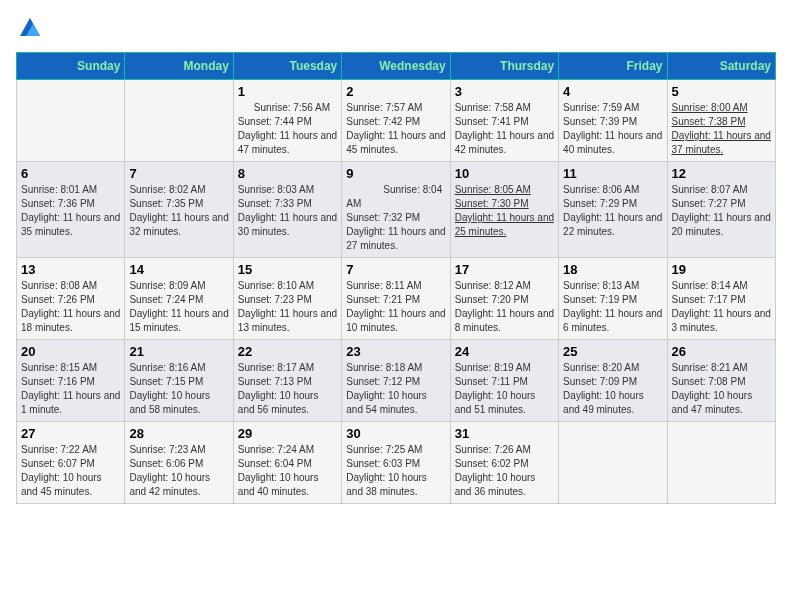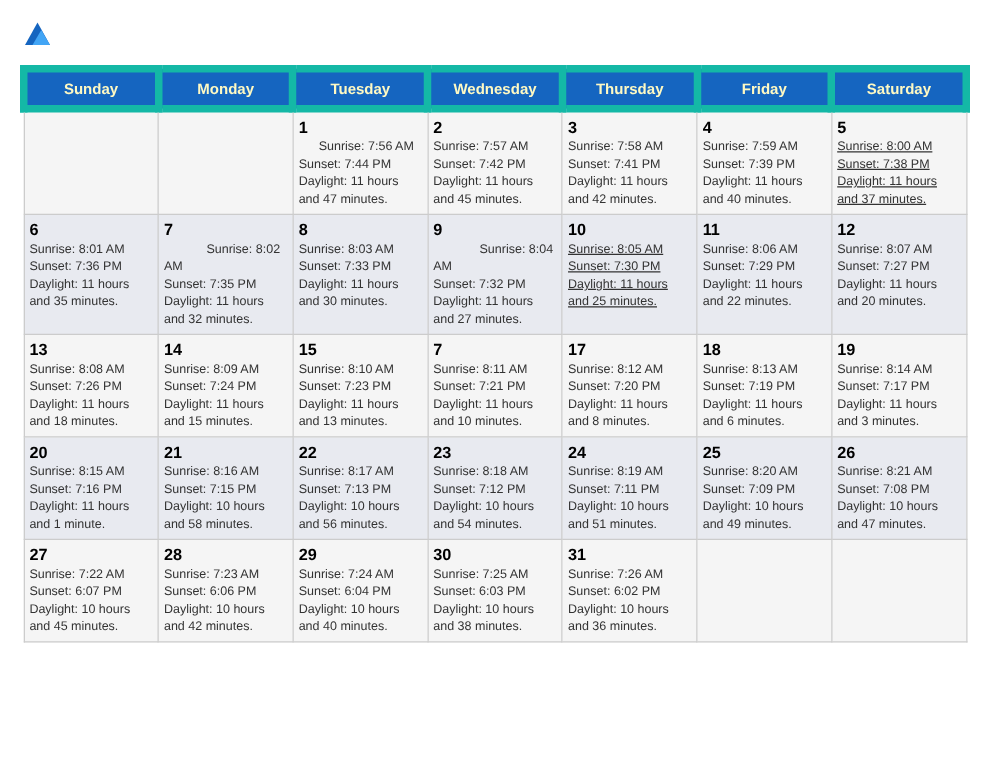--- a/index.html
+++ b/index.html
@@ -53,26 +53,26 @@
       font-size: 16px;
       color: #555;
     }
     table {
       width: 100%;
       border-collapse: collapse;
       font-size: 11px;
     }
     thead tr th {
       background-color: #1565c0;
-      color: #fef9c3;
-      text-align: center;
+      color: #86efac;
+      text-align: right;
       padding: 6px 4px;
       font-size: 12px;
       font-weight: bold;
-      border: 6px solid #14b8a6;
+      border: 1px solid #14b8a6;
     }
     tbody tr td {
       border: 1px solid #ccc;
       vertical-align: top;
       padding: 4px;
       height: 80px;
       width: 108px;
     }
     tbody tr:nth-child(odd) td {
       background-color: #f5f5f5;
@@ -144,21 +144,21 @@
 Sunset: 7:39 PM
 Daylight: 11 hours and 40 minutes.</span></td>
         <td><span class="day-num">5</span><span class="day-detail" style="white-space: pre-line; text-decoration: underline;">Sunrise: 8:00 AM
 Sunset: 7:38 PM
 Daylight: 11 hours and 37 minutes.</span></td>
       </tr>
       <tr>
         <td><span class="day-num">6</span><span class="day-detail" style="white-space: pre-line;">Sunrise: 8:01 AM
 Sunset: 7:36 PM
 Daylight: 11 hours and 35 minutes.</span></td>
-        <td><span class="day-num">7</span><span class="day-detail" style="white-space: pre-line; margin-left: 34px;">Sunrise: 8:02 AM
+        <td><span class="day-num">7</span><span class="day-detail" style="white-space: pre-line;">Sunrise: 8:02 AM
 Sunset: 7:35 PM
 Daylight: 11 hours and 32 minutes.</span></td>
         <td><span class="day-num">8</span><span class="day-detail" style="white-space: pre-line;">Sunrise: 8:03 AM
 Sunset: 7:33 PM
 Daylight: 11 hours and 30 minutes.</span></td>
         <td><span class="day-num">9</span><span class="day-detail" style="white-space: pre-line; margin-left: 37px;">Sunrise: 8:04 AM
 Sunset: 7:32 PM
 Daylight: 11 hours and 27 minutes.</span></td>
         <td><span class="day-num">10</span><span class="day-detail" style="white-space: pre-line; text-decoration: underline;">Sunrise: 8:05 AM
 Sunset: 7:30 PM

